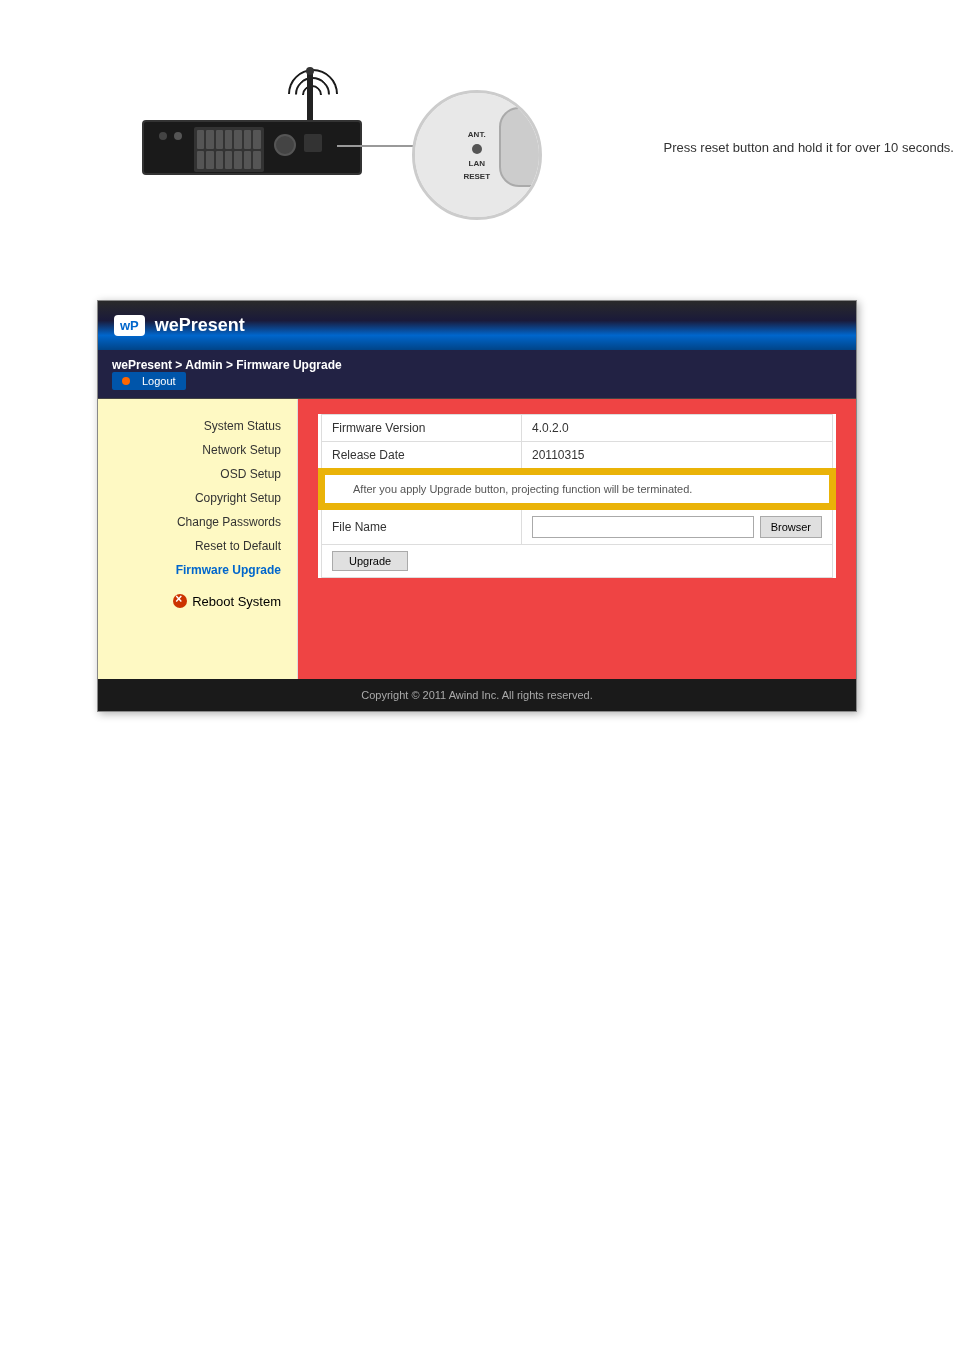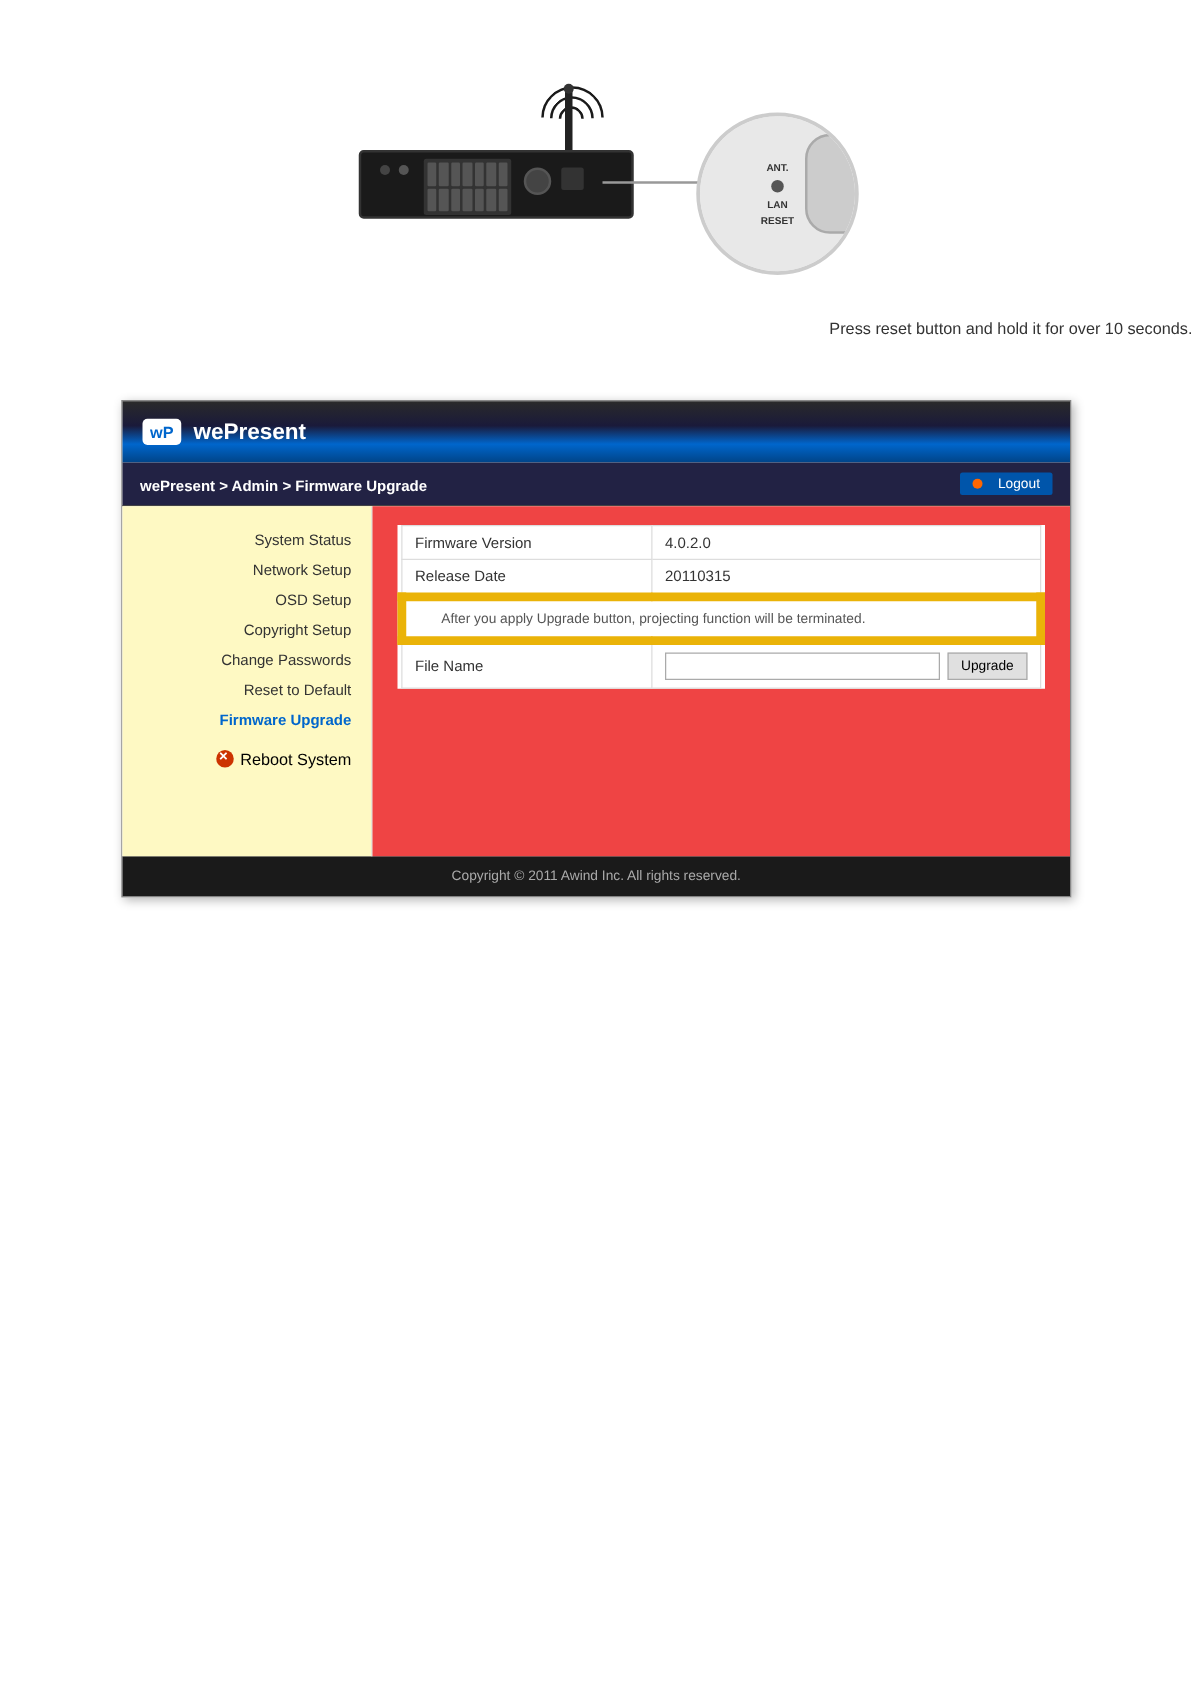--- a/index.html
+++ b/index.html
@@ -9,22 +9,21 @@
       background: #ffffff;
       font-family: Arial, sans-serif;
       font-size: 13px;
     }
 
     
     .top-section {
       width: 100%;
       padding: 40px 0 30px 0;
       display: flex;
-      flex-direction: column;
-      align-items: flex-end;
+      align-items: center;
     }
 
     .device-illustration {
       position: relative;
       width: 420px;
       height: 200px;
       margin: 0 auto 10px auto;
     }
 
     
@@ -257,22 +256,23 @@
       font-size: 18px;
       font-weight: bold;
     }
 
     
     .breadcrumb-bar {
       background: #222244;
       padding: 8px 14px;
       display: flex;
       justify-content: space-between;
-      align-items: flex-end;
+      align-items: flex-start;
       border-bottom: 1px solid #444;
+      flex-direction: column;
     }
 
     .breadcrumb-text {
       color: white;
       font-size: 12px;
       font-weight: bold;
     }
 
     .logout-btn {
       background: #0055aa;
@@ -556,22 +556,27 @@
           <td class="value-col">20110315</td>
         </tr>
         <tr class="upgrade-row">
           <td colspan="2">After you apply Upgrade button, projecting function will be terminated.</td>
         </tr>
         <tr class="file-row">
           <td class="label-col">File Name</td>
           <td>
             <div class="file-name-cell">
               <input class="file-input" type="text" value="" style="">
-              <button class="browser-btn">Upgrade</button>
+              <button class="browser-btn">Browser</button>
             </div>
+          </td>
+        </tr>
+        <tr>
+          <td colspan="2" class="upgrade-btn-row">
+            <button class="upgrade-btn">Upgrade</button>
           </td>
         </tr>
       </tbody>
         </table>
     </div>
 
   </div>
 
   <div class="web-footer">
     <span>Copyright © 2011 Awind Inc. All rights reserved.</span>

